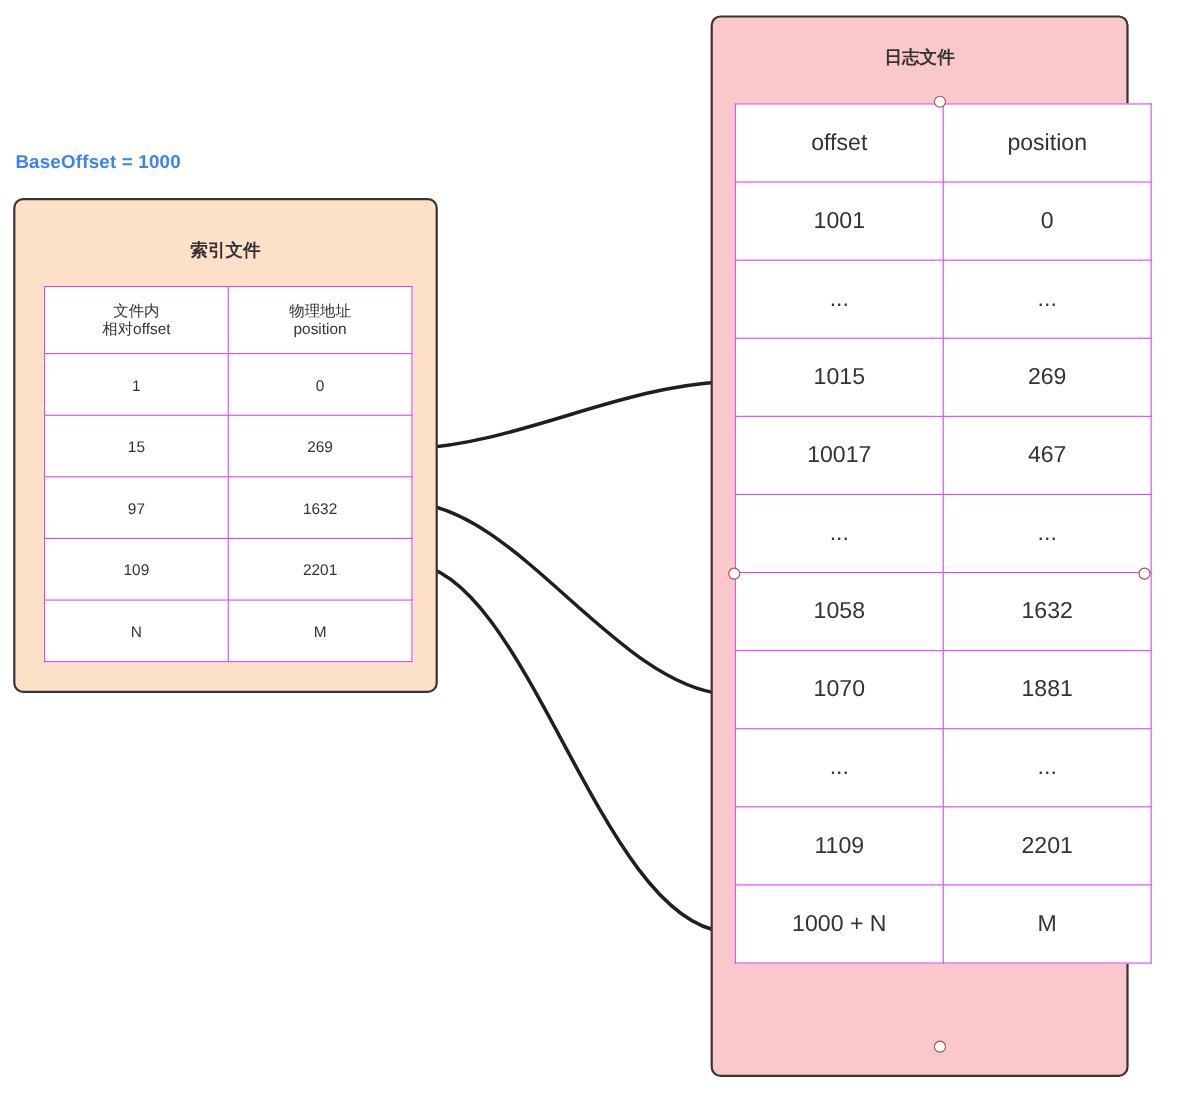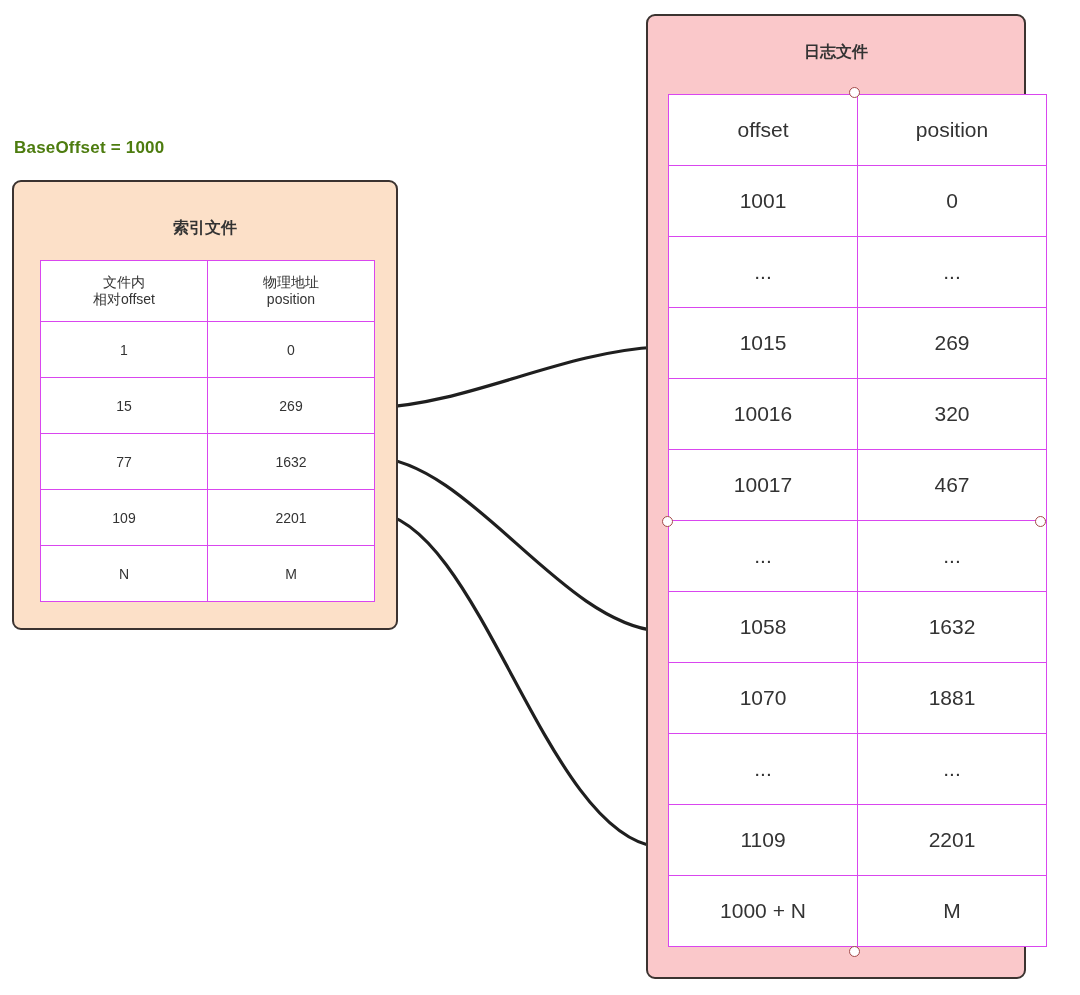--- a/index.html
+++ b/index.html
@@ -23,21 +23,21 @@
     height: 995px;
   }
 
   
   .base-offset-label {
     position: absolute;
     left: 14px;
     top: 138px;
     font-size: 17px;
     font-weight: bold;
-    color: #4d7c0f;
+    color: #3b82f6;
     letter-spacing: 0.2px;
     white-space: nowrap;
   }
 
   
   .panel {
     position: absolute;
     box-sizing: border-box;
     border: 2.5px solid #3b3330;
     border-radius: 9px;
@@ -163,21 +163,21 @@
 
       <tr>
         <td>1</td>
         <td>0</td>
       </tr>
       <tr>
         <td>15</td>
         <td>269</td>
       </tr>
       <tr>
-        <td>77</td>
+        <td>97</td>
         <td>1632</td>
       </tr>
       <tr>
         <td>109</td>
         <td>2201</td>
       </tr>
       <tr>
         <td>N</td>
         <td>M</td>
       </tr>
@@ -198,24 +198,20 @@
         <td>1001</td>
         <td>0</td>
       </tr>
       <tr>
         <td>...</td>
         <td>...</td>
       </tr>
       <tr>
         <td>1015</td>
         <td>269</td>
-      </tr>
-      <tr>
-        <td>10016</td>
-        <td>320</td>
       </tr>
       <tr>
         <td>10017</td>
         <td>467</td>
       </tr>
       <tr>
         <td>...</td>
         <td>...</td>
       </tr>
       <tr>

